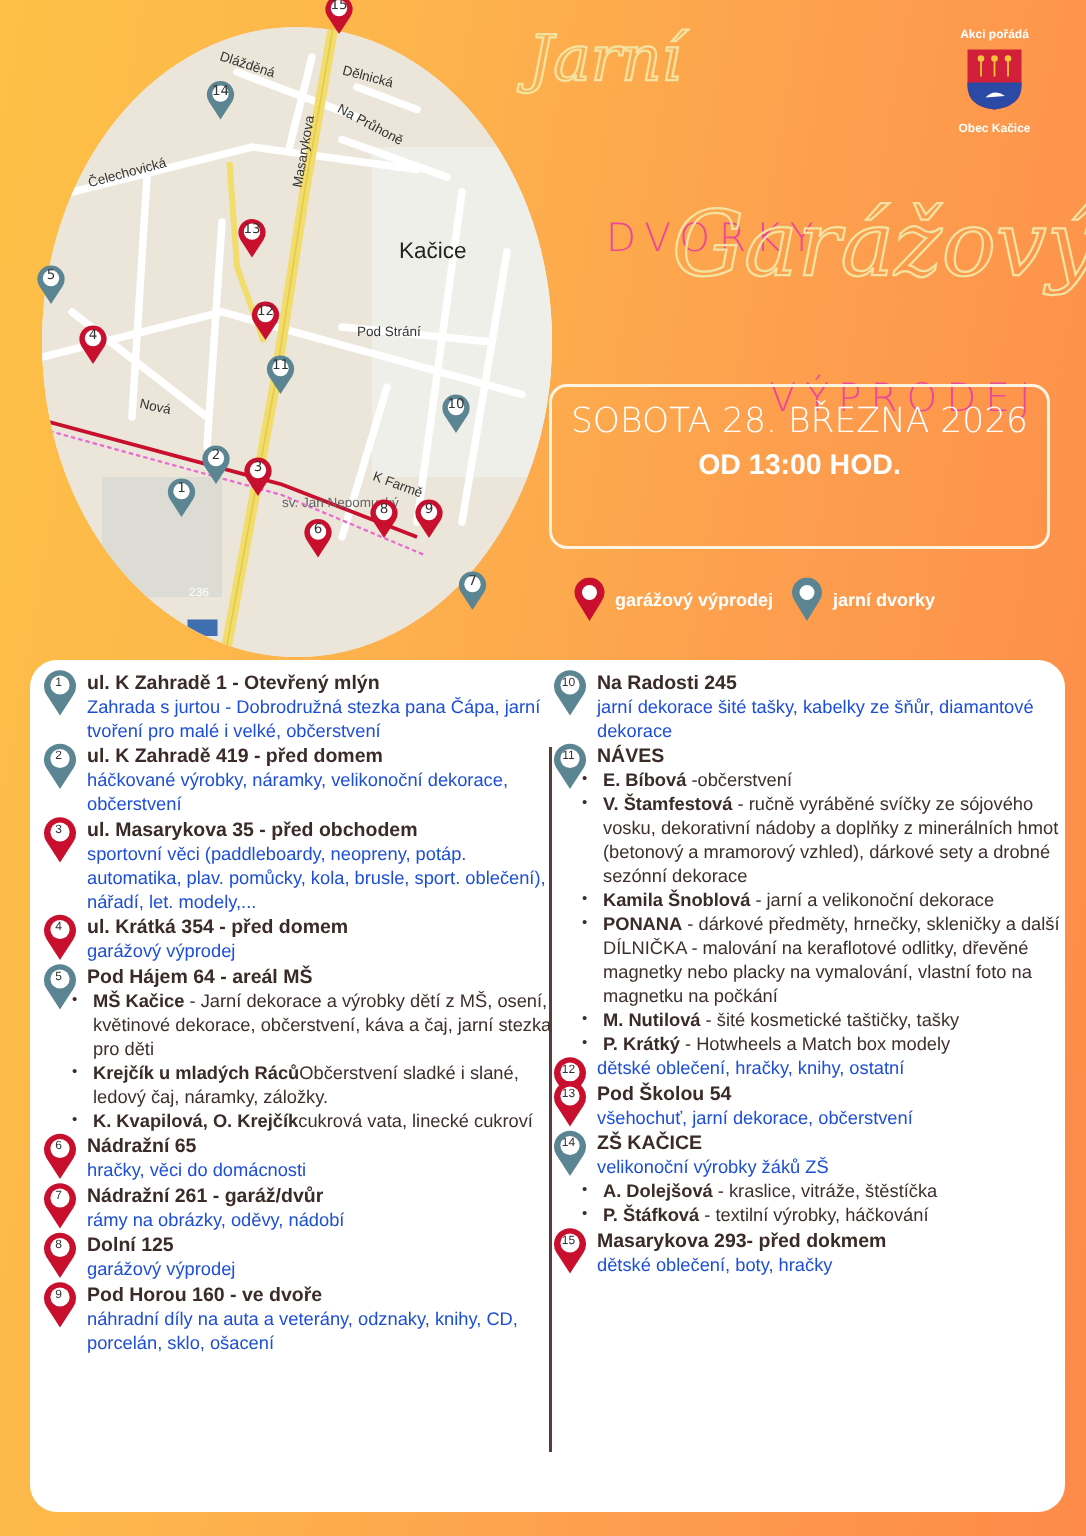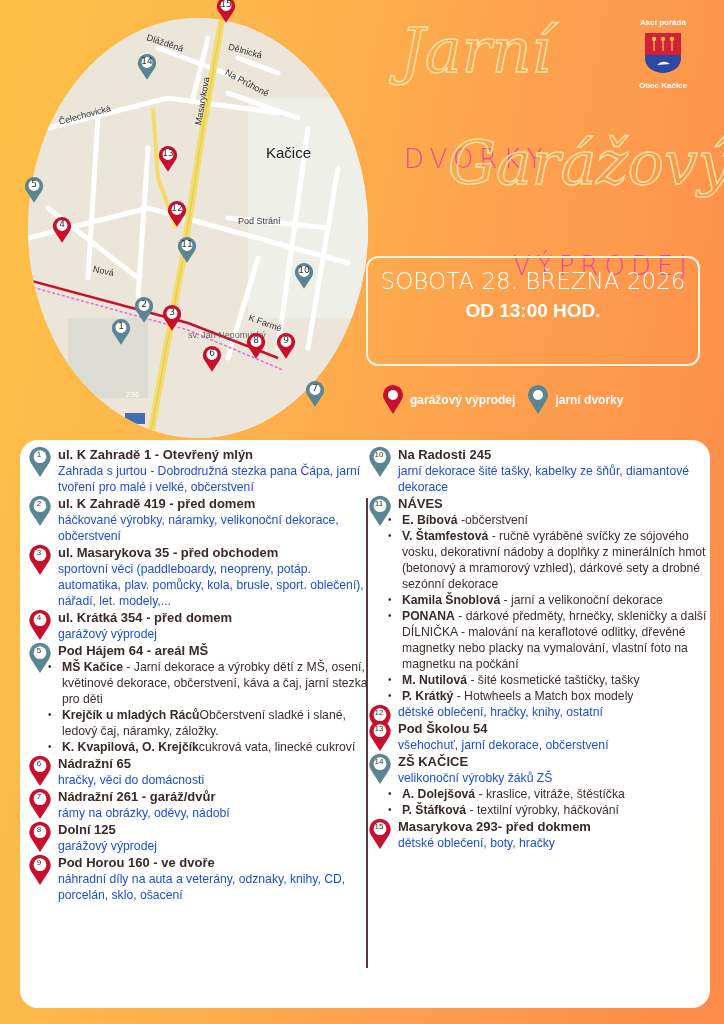--- a/index.html
+++ b/index.html
@@ -24,21 +24,21 @@
   .pin svg { position: absolute; left: 0; top: 0; }
   .pin .num {
     position: absolute; left: 0; top: 3px; width: 20px; text-align: center;
     font-size: 9px; color: #333; font-family: "DejaVu Sans", sans-serif;
   }
   
   .title-script {
     position: absolute; font-family: "DejaVu Serif", serif; font-style: italic;
     color: transparent; -webkit-text-stroke: 1.5px #f3e3a0;
   }
-  .title-jarni { left: 352px; top: 14px; font-size: 62px; margin-left: 48px; }
+  .title-jarni { left: 352px; top: 14px; font-size: 42px; }
   .title-garazovy { left: 448px; top: 128px; font-size: 60px; }
   .title-caps {
     position: absolute; color: #ec4899; font-family: "DejaVu Sans", sans-serif;
     font-weight: 300; letter-spacing: 6px; margin-top: 48px;
   }
   .title-dvorky { left: 404px; top: 96px; font-size: 26px; }
   .title-vyprodej { left: 513px; top: 203px; font-size: 26px; }
   .organizer { position: absolute; left: 626px; top: 18px; width: 74px; text-align: center; color: #fff; font-size: 8px; font-weight: bold; }
   .organizer .crest { width: 40px; height: 44px; margin: 4px auto; }
   .date-box {
@@ -93,21 +93,21 @@
       <path d="M230 240 L200 340"></path>
       <path d="M20 190 L110 260"></path>
     </g>
     <path d="M195 -5 L175 110 L155 240 L120 430" stroke="#f2dc6b" stroke-width="7" fill="none"></path>
     <path d="M195 -5 L175 110 L155 240 L120 430" stroke="#e4c94a" stroke-width="1" fill="none"></path>
     <path d="M125 90 L130 160 L148 210" stroke="#f2dc6b" stroke-width="4" fill="none"></path>
     <path d="M0 262 L160 305 L250 340" stroke="#c8102e" stroke-width="2.5" fill="none"></path>
     <path d="M0 268 L160 312 L255 352" stroke="#e96bd0" stroke-width="1.5" stroke-dasharray="3,2" fill="none"></path>
     <rect x="97" y="395" width="20" height="11" fill="#3f6fb0"></rect>
   </svg>
-  <span class="map-town" style="left:238px;top:126px;">Kačice</span>
+  <span class="map-town" style="left:238px;top:141px;">Kačice</span>
   <span class="map-label" style="left:98px;top:372px;color:#fff;font-size:8px;">236</span>
   <span class="map-label" style="left:118px;top:20px;transform:rotate(18deg);">Dlážděná</span>
   <span class="map-label" style="left:30px;top:92px;transform:rotate(-15deg);">Čelechovická</span>
   <span class="map-label" style="left:150px;top:78px;transform:rotate(-80deg);">Masarykova</span>
   <span class="map-label" style="left:195px;top:60px;transform:rotate(28deg);">Na Průhoně</span>
   <span class="map-label" style="left:200px;top:28px;transform:rotate(15deg);">Dělnická</span>
   <span class="map-label" style="left:210px;top:198px;">Pod Strání</span>
   <span class="map-label" style="left:65px;top:248px;transform:rotate(12deg);">Nová</span>
   <span class="map-label" style="left:220px;top:300px;transform:rotate(20deg);">K Farmě</span>
   <span class="map-label" style="left:160px;top:312px;color:#666;">sv. Jan Nepomucký</span>

